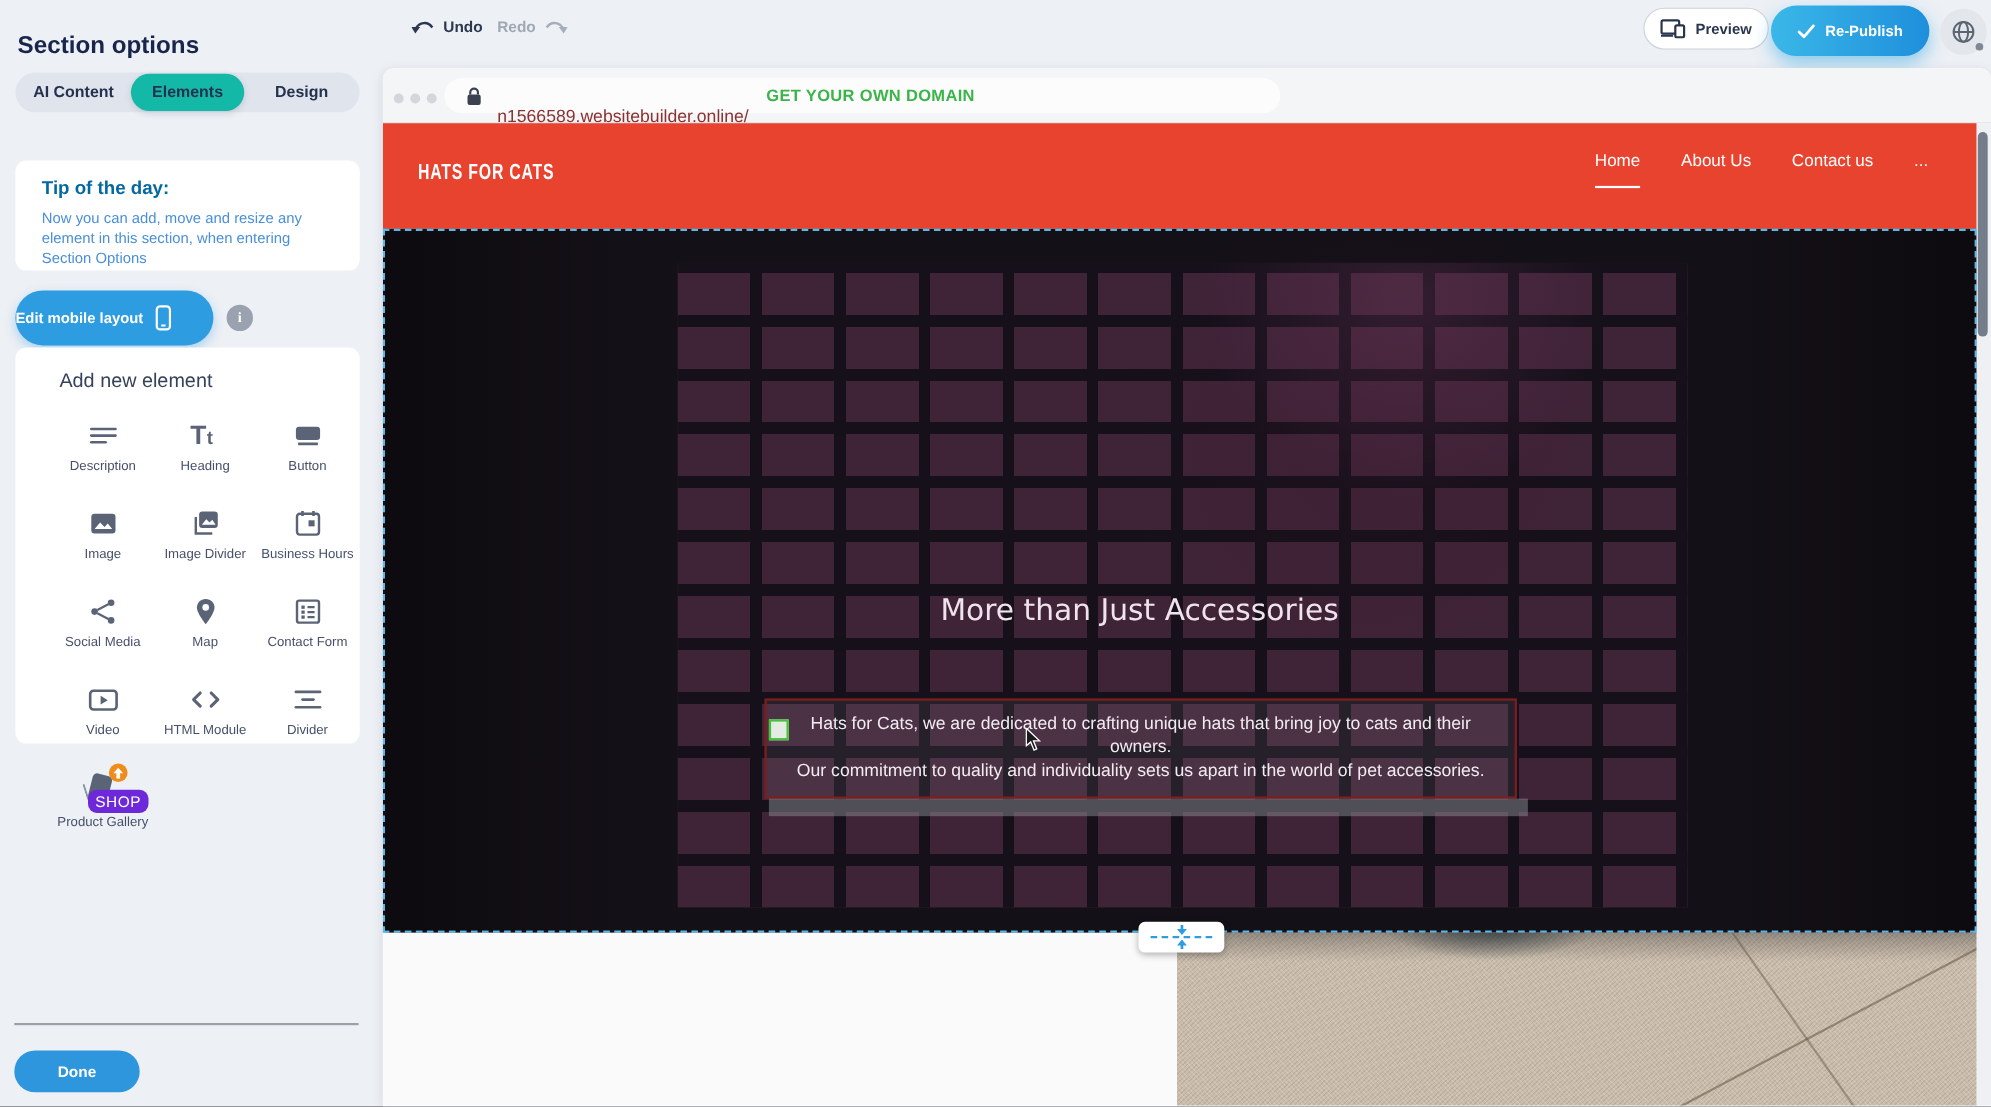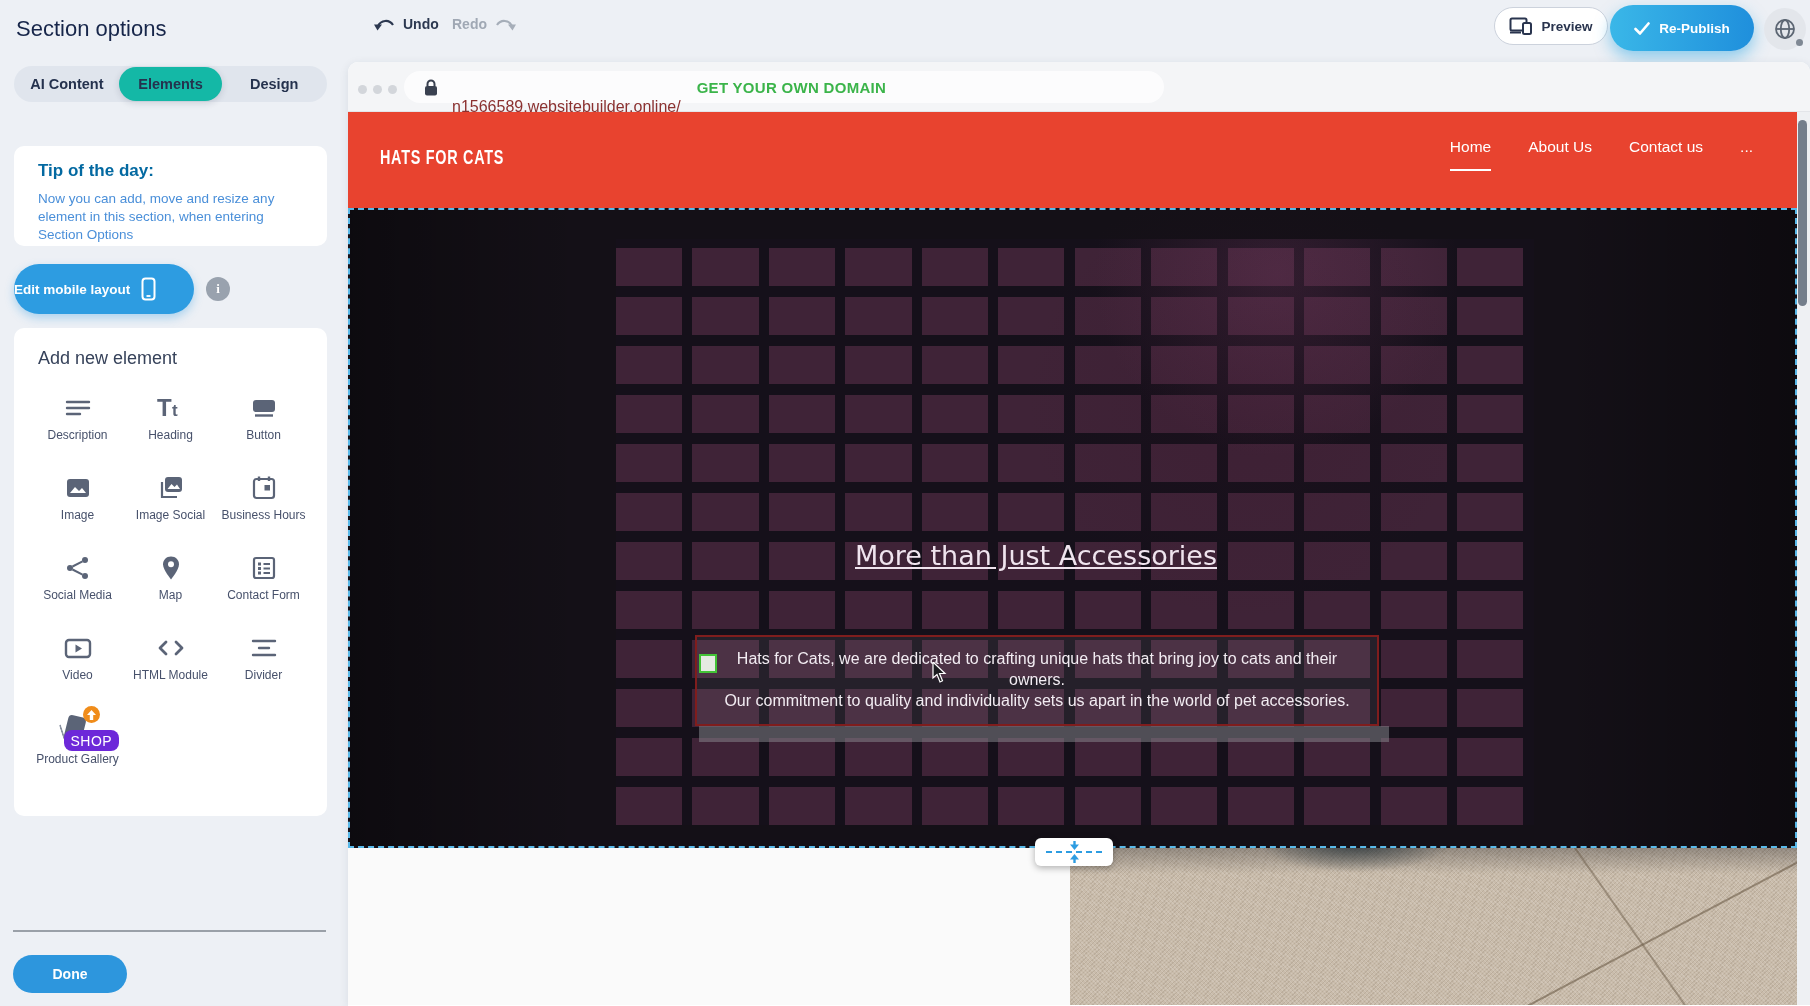--- a/index.html
+++ b/index.html
@@ -1,30 +1,30 @@
 <!DOCTYPE html>
 <html><head>
 <meta charset="utf-8">
 <style>
   * { margin:0; padding:0; box-sizing:border-box; }
   html,body { width:1810px; height:1006px; overflow:hidden; }
   body { background:#edf0f5; font-family:"Liberation Sans", sans-serif; position:relative; color:#2c3850; }
 
   
-  .panel-title { position:absolute; left:16px; top:16px; font-size:22px; font-weight:normal; color:#17264a; }
+  .panel-title { position:absolute; left:16px; top:28px; font-size:22px; font-weight:bold; color:#17264a; }
   .tabs { position:absolute; left:14px; top:66px; width:313px; height:36px; background:#e0e5ed; border-radius:18px; display:flex; align-items:center; padding:1px; }
   .tab { flex:1; height:34px; display:flex; align-items:center; justify-content:center; font-size:14.5px; font-weight:bold; color:#25324e; border-radius:17px; cursor:pointer; }
   .tab.active { background:#14b8a6; box-shadow:0 2px 7px rgba(25,40,70,.16); }
   .card { position:absolute; background:#fff; border-radius:10px; }
   .tip-card { left:14px; top:146px; width:313px; height:100px; padding:15px 24px; }
   .tip-title { font-size:17px; font-weight:bold; color:#0369a1; }
   .tip-body { margin-top:9px; width:262px; font-size:13.5px; line-height:18px; color:#4a8fd9; }
   .edit-mobile { position:absolute; left:14px; top:264px; width:180px; height:50px; border-radius:25px; background:#2d9ce1; display:flex; align-items:center; gap:11px; color:#fff; font-size:13.5px; font-weight:bold; box-shadow:0 4px 10px rgba(45,156,225,.35); cursor:pointer; }
   .info-dot { position:absolute; left:206px; top:277px; width:24px; height:24px; border-radius:50%; background:#99a2ae; color:#fff; display:flex; align-items:center; justify-content:center; font-size:13px; font-weight:bold; font-family:"Liberation Serif", serif; }
-  .add-card { left:14px; top:328px; width:313px; height:488px; padding:20px 0 0 0; }
+  .add-card { left:14px; top:316px; width:313px; height:360px; padding:20px 0 0 16px; }
   .add-title { font-size:18px; color:#36425a; padding-left:24px; }
   .el-grid { margin-top:24px; margin-left:17px; display:grid; grid-template-columns:repeat(3, 93px); grid-auto-rows:80px; }
   .el-item { display:flex; flex-direction:column; align-items:center; cursor:pointer; }
   .el-icon { height:30px; display:flex; align-items:center; justify-content:center; }
   .el-label { margin-top:6px; font-size:12px; line-height:13.5px; color:#47516b; text-align:center; width:88px; }
   .pg-wrap { position:relative; width:40px; height:32px; }
   .pg-card { position:absolute; left:8px; top:2px; width:18px; height:25px; background:#5b6477; border-radius:4px; transform:rotate(14deg); }
   .pg-card2 { position:absolute; left:3px; top:9px; width:10px; height:16px; border-left:2px solid #8b93a2; border-radius:2px; transform:rotate(-18deg); }
   .pg-badge { position:absolute; right:-2px; top:-8px; width:17px; height:17px; border-radius:50%; background:#f08c1a; color:#fff; display:flex; align-items:center; justify-content:center; }
   .pg-shop { position:absolute; left:6px; top:16px; background:#6d28d9; color:#fff; font-size:14px; font-weight:normal; letter-spacing:.5px; padding:2.5px 7px; border-radius:8px; }
@@ -66,21 +66,21 @@
     background-color:#3f2337;
     background-image:
       radial-gradient(circle 260px at 72% 6%, rgba(125,65,105,.28), rgba(125,65,105,0) 70%),
       repeating-linear-gradient(90deg, transparent 0 66px, #15101a 66px 76.5px),
       repeating-linear-gradient(0deg, transparent 0 38px, #15101a 38px 49px);
   }
   .hero-shade { position:absolute; inset:0; background:
       linear-gradient(90deg, rgba(0,0,0,.35), rgba(0,0,0,0) 16%, rgba(0,0,0,0) 84%, rgba(0,0,0,.35)),
       radial-gradient(circle 300px at 62% 30%, rgba(55,20,40,.18), rgba(0,0,0,0) 75%); pointer-events:none; }
   .hero-h1 { position:absolute; left:0; top:118px; width:1372px; text-align:center; font-family:"DejaVu Sans", sans-serif; font-size:53px; line-height:80px; font-weight:500; color:#f7eaf4; }
-  .hero-sub { position:absolute; left:0; top:330px; width:1372px; text-align:center; font-family:"DejaVu Sans", sans-serif; font-size:27px; color:#efe4ee;text-decoration:underline; }
+  .hero-sub { position:absolute; left:0; top:330px; width:1372px; text-align:center; font-family:"DejaVu Sans", sans-serif; font-size:27px; color:#efe4ee; }
   .sel-box { position:absolute; left:345px; top:425px; width:684px; height:91px; border:2px solid #7f1d1d; background:rgba(255,255,255,.07); }
   .sel-text { position:absolute; left:10px; right:10px; top:11px; text-align:center; font-size:16px; line-height:21px; color:#f2ecf2; }
   .sel-handle { position:absolute; left:2px; top:17px; width:18px; height:19px; background:rgba(242,250,240,.92); border:2.5px solid #43c337; }
   .sel-shadow { position:absolute; left:349px; top:516px; width:690px; height:16px; background:rgba(140,140,146,.5); filter:blur(.5px); }
   .cursor { position:absolute; left:582px; top:452px; }
 
   
   .resize-pill { position:absolute; left:687px; top:726px; width:78px; height:28px; background:#fff; border-radius:6px; box-shadow:0 2px 7px rgba(0,0,0,.3); z-index:5; display:flex; flex-direction:column; align-items:center; justify-content:center; }
   .dash-line { width:56px; border-top:2.5px dashed #2d9ce1; margin:1px 0; }
 
@@ -173,21 +173,21 @@
     </div>
 
     <div class="el-item">
       <span class="el-icon">
         <svg width="28" height="28" viewBox="0 0 28 28">
             <path d="M5 8 v15 h15" fill="none" stroke="#5b6477" stroke-width="2.2"></path>
             <rect x="8" y="3" width="17" height="15" rx="3" fill="#5b6477"></rect>
             <path d="M10.5 15 l4 -5 3 3 2.5 -2.5 3 4.5 z" fill="#fff"></path>
           </svg>
       </span>
-      <span class="el-label">Image Social</span>
+      <span class="el-label">Image Divider</span>
     </div>
 
     <div class="el-item">
       <span class="el-icon">
         <svg width="26" height="26" viewBox="0 0 26 26">
             <rect x="3" y="4" width="20" height="19" rx="2.5" fill="none" stroke="#5b6477" stroke-width="2.2"></rect>
             <line x1="8" y1="1.5" x2="8" y2="6" stroke="#5b6477" stroke-width="2.4"></line>
             <line x1="18" y1="1.5" x2="18" y2="6" stroke="#5b6477" stroke-width="2.4"></line>
             <rect x="13.5" y="10" width="5.5" height="5.5" fill="#5b6477"></rect>
           </svg>

